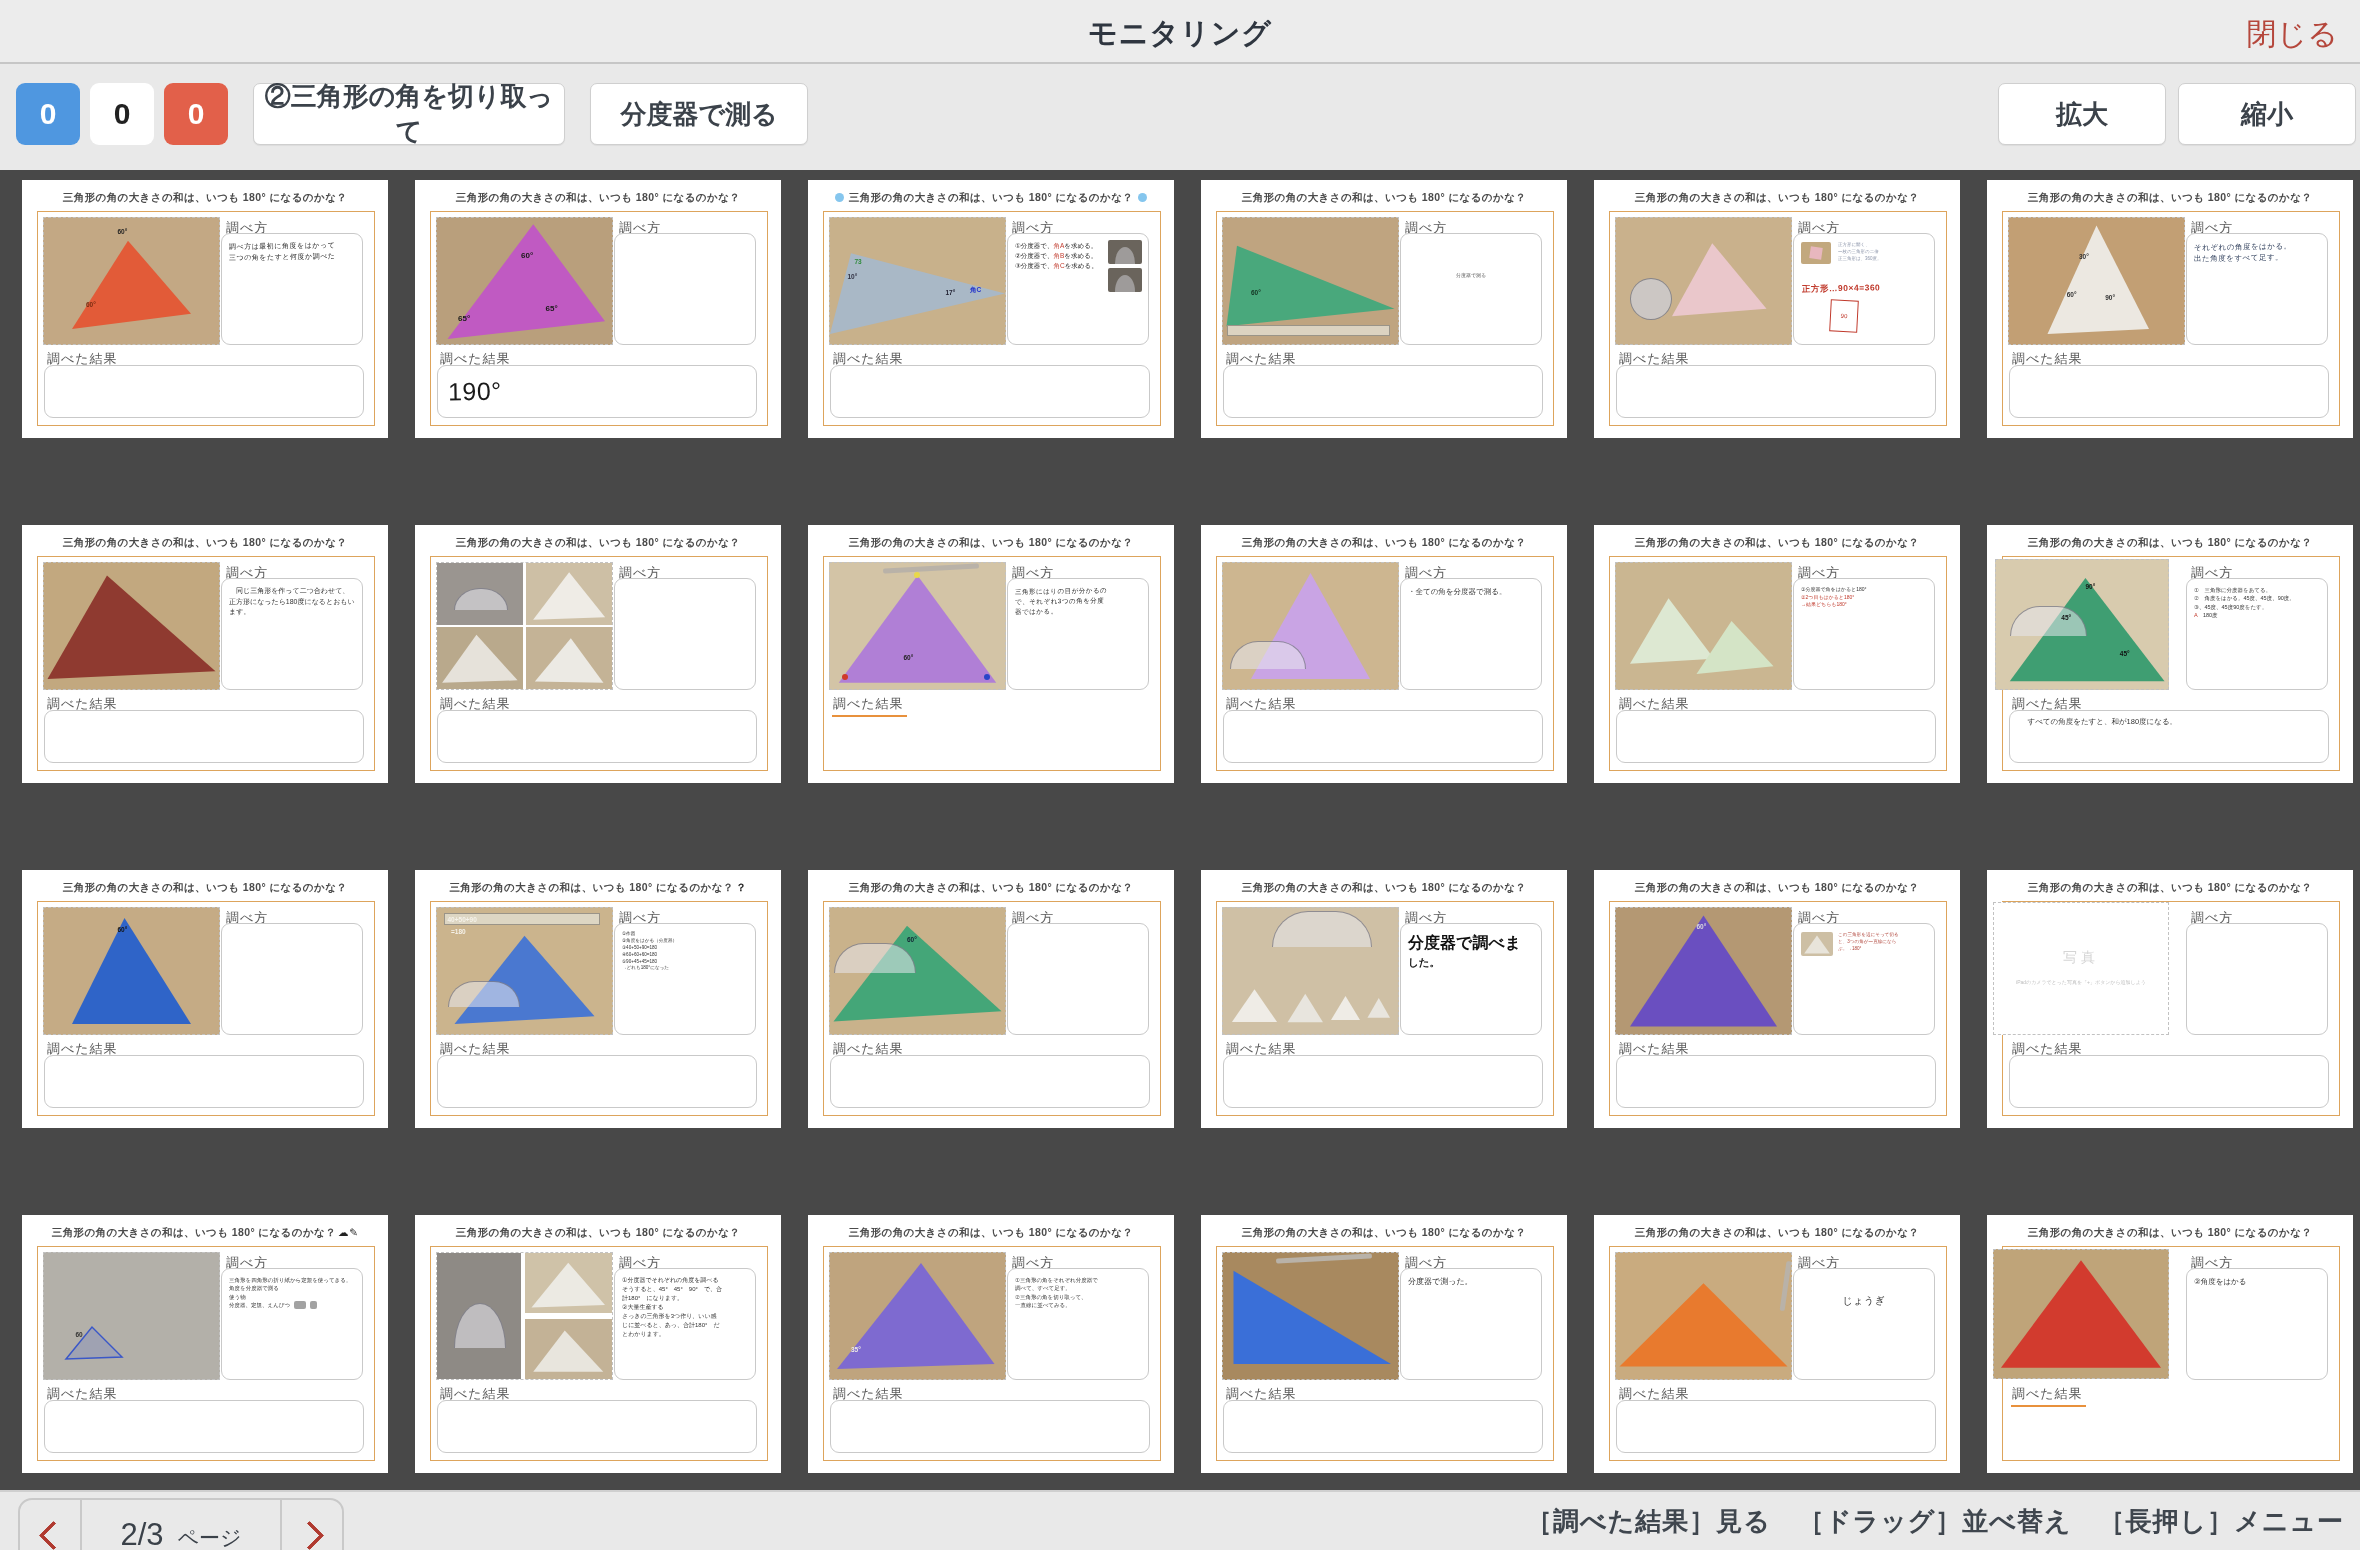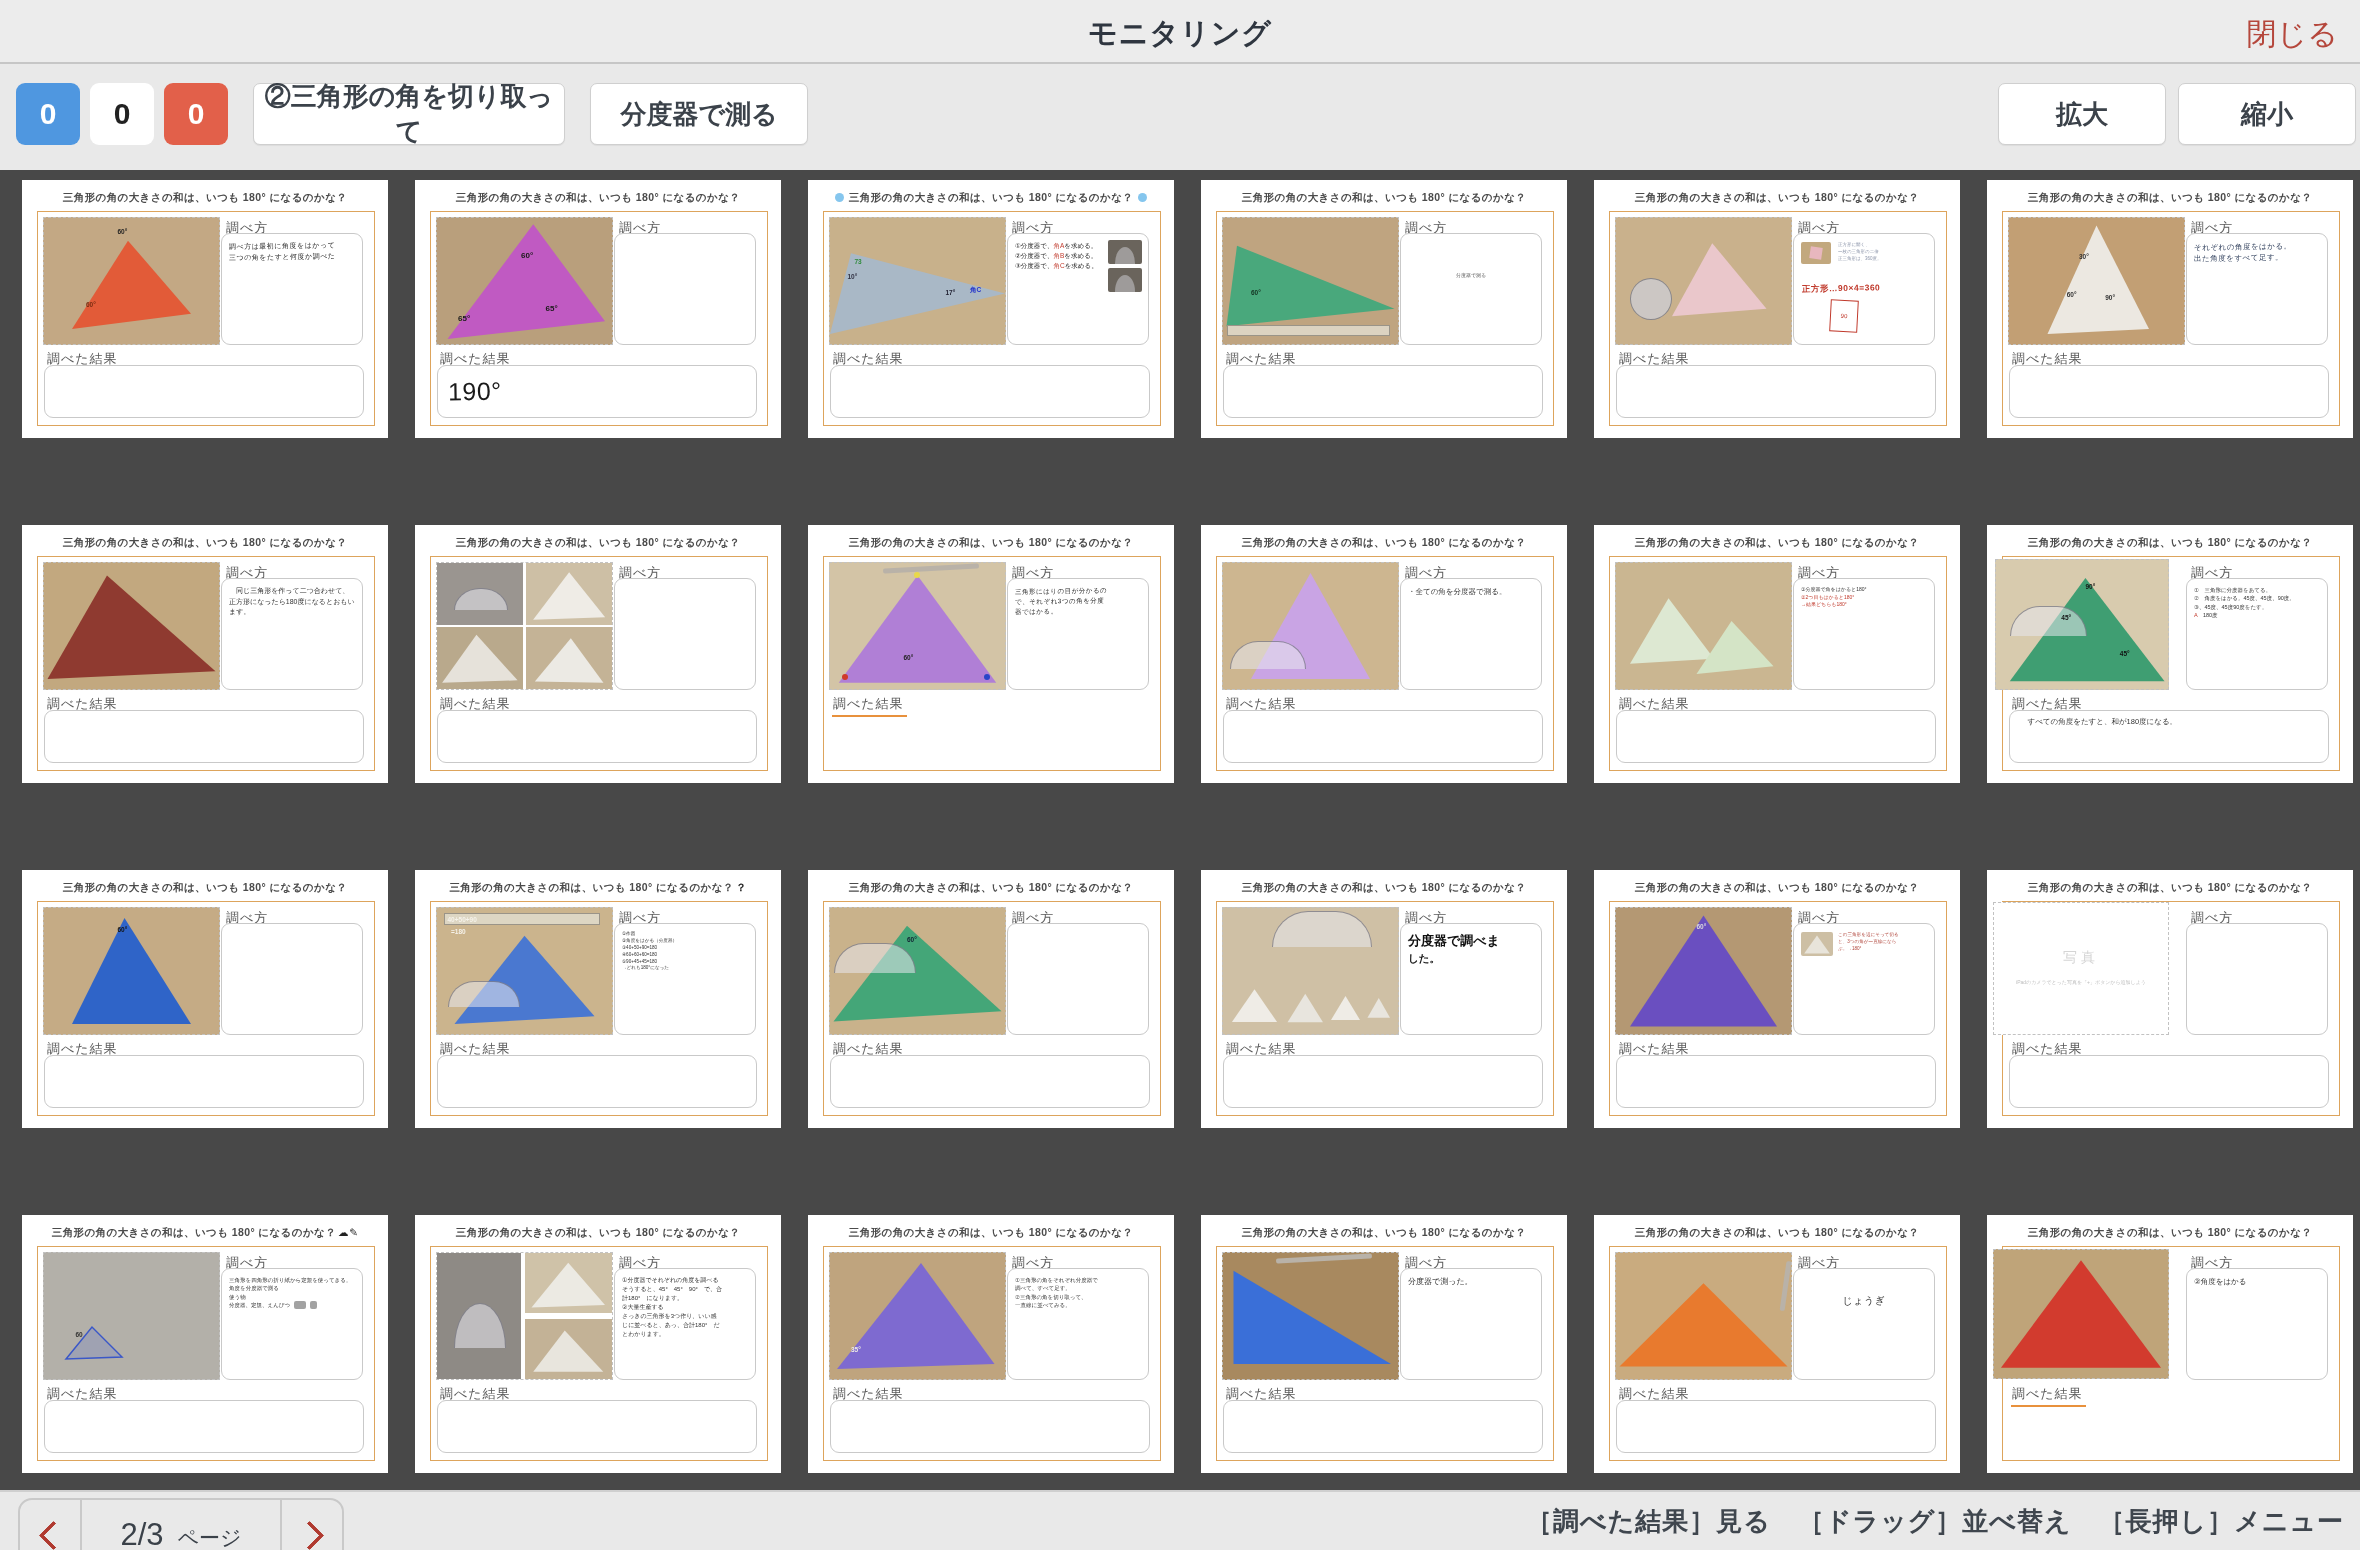--- a/index.html
+++ b/index.html
@@ -362,21 +362,21 @@
       <div class="frame"></div>
       <div class="photo" style="left: 21px; top: 37px; width: 175px; height: 126px; background: rgb(207, 192, 165);">
         <div class="tri" style="left: 4%; top: 62%; width: 28%; height: 30%; clip-path: polygon(50% 8%, 4% 95%, 96% 95%); background: rgb(239, 236, 230);"></div>
         <div class="tri" style="left: 36%; top: 66%; width: 22%; height: 26%; clip-path: polygon(50% 8%, 4% 95%, 96% 95%); background: rgb(232, 229, 222);"></div>
         <div class="tri" style="left: 61%; top: 68%; width: 18%; height: 22%; clip-path: polygon(50% 8%, 4% 95%, 96% 95%); background: rgb(239, 236, 230);"></div>
         <div class="tri" style="left: 82%; top: 70%; width: 14%; height: 18%; clip-path: polygon(50% 8%, 4% 95%, 96% 95%); background: rgb(232, 229, 222);"></div>
         <div class="prot" style="left: 28%; top: 2%; width: 56%; height: 28%; border-radius: 100px 100px 0px 0px;"></div>
       </div>
       <div class="mlabel">調べ方</div>
       <div class="mbox">
-        <div class="line" style="font-size: 13px; color: rgb(17, 17, 17); text-align: left; font-weight: 700; white-space: nowrap;">分度器で調べま</div>
+        <div class="line" style="font-size: 16px; color: rgb(17, 17, 17); text-align: left; font-weight: 700; white-space: nowrap;">分度器で調べま</div>
         <div class="line" style="font-size: 10.5px; color: rgb(17, 17, 17); text-align: left; font-weight: 700; white-space: nowrap;">した。</div>
       </div>
       <div class="rlabel">調べた結果</div>
       <div class="rbox"></div>
     </div>
     <div class="card" style="left: 1594px; top: 870px;">
       <div class="ctitle">三角形の角の大きさの和は、いつも 180° になるのかな？</div>
       <div class="frame"></div>
       <div class="photo" style="left: 21px; top: 37px; width: 175px; height: 126px; background: rgb(180, 152, 115);">
         <div class="tri" style="clip-path: polygon(50% 6%, 8% 94%, 92% 94%); background: rgb(106, 79, 192);"></div>

